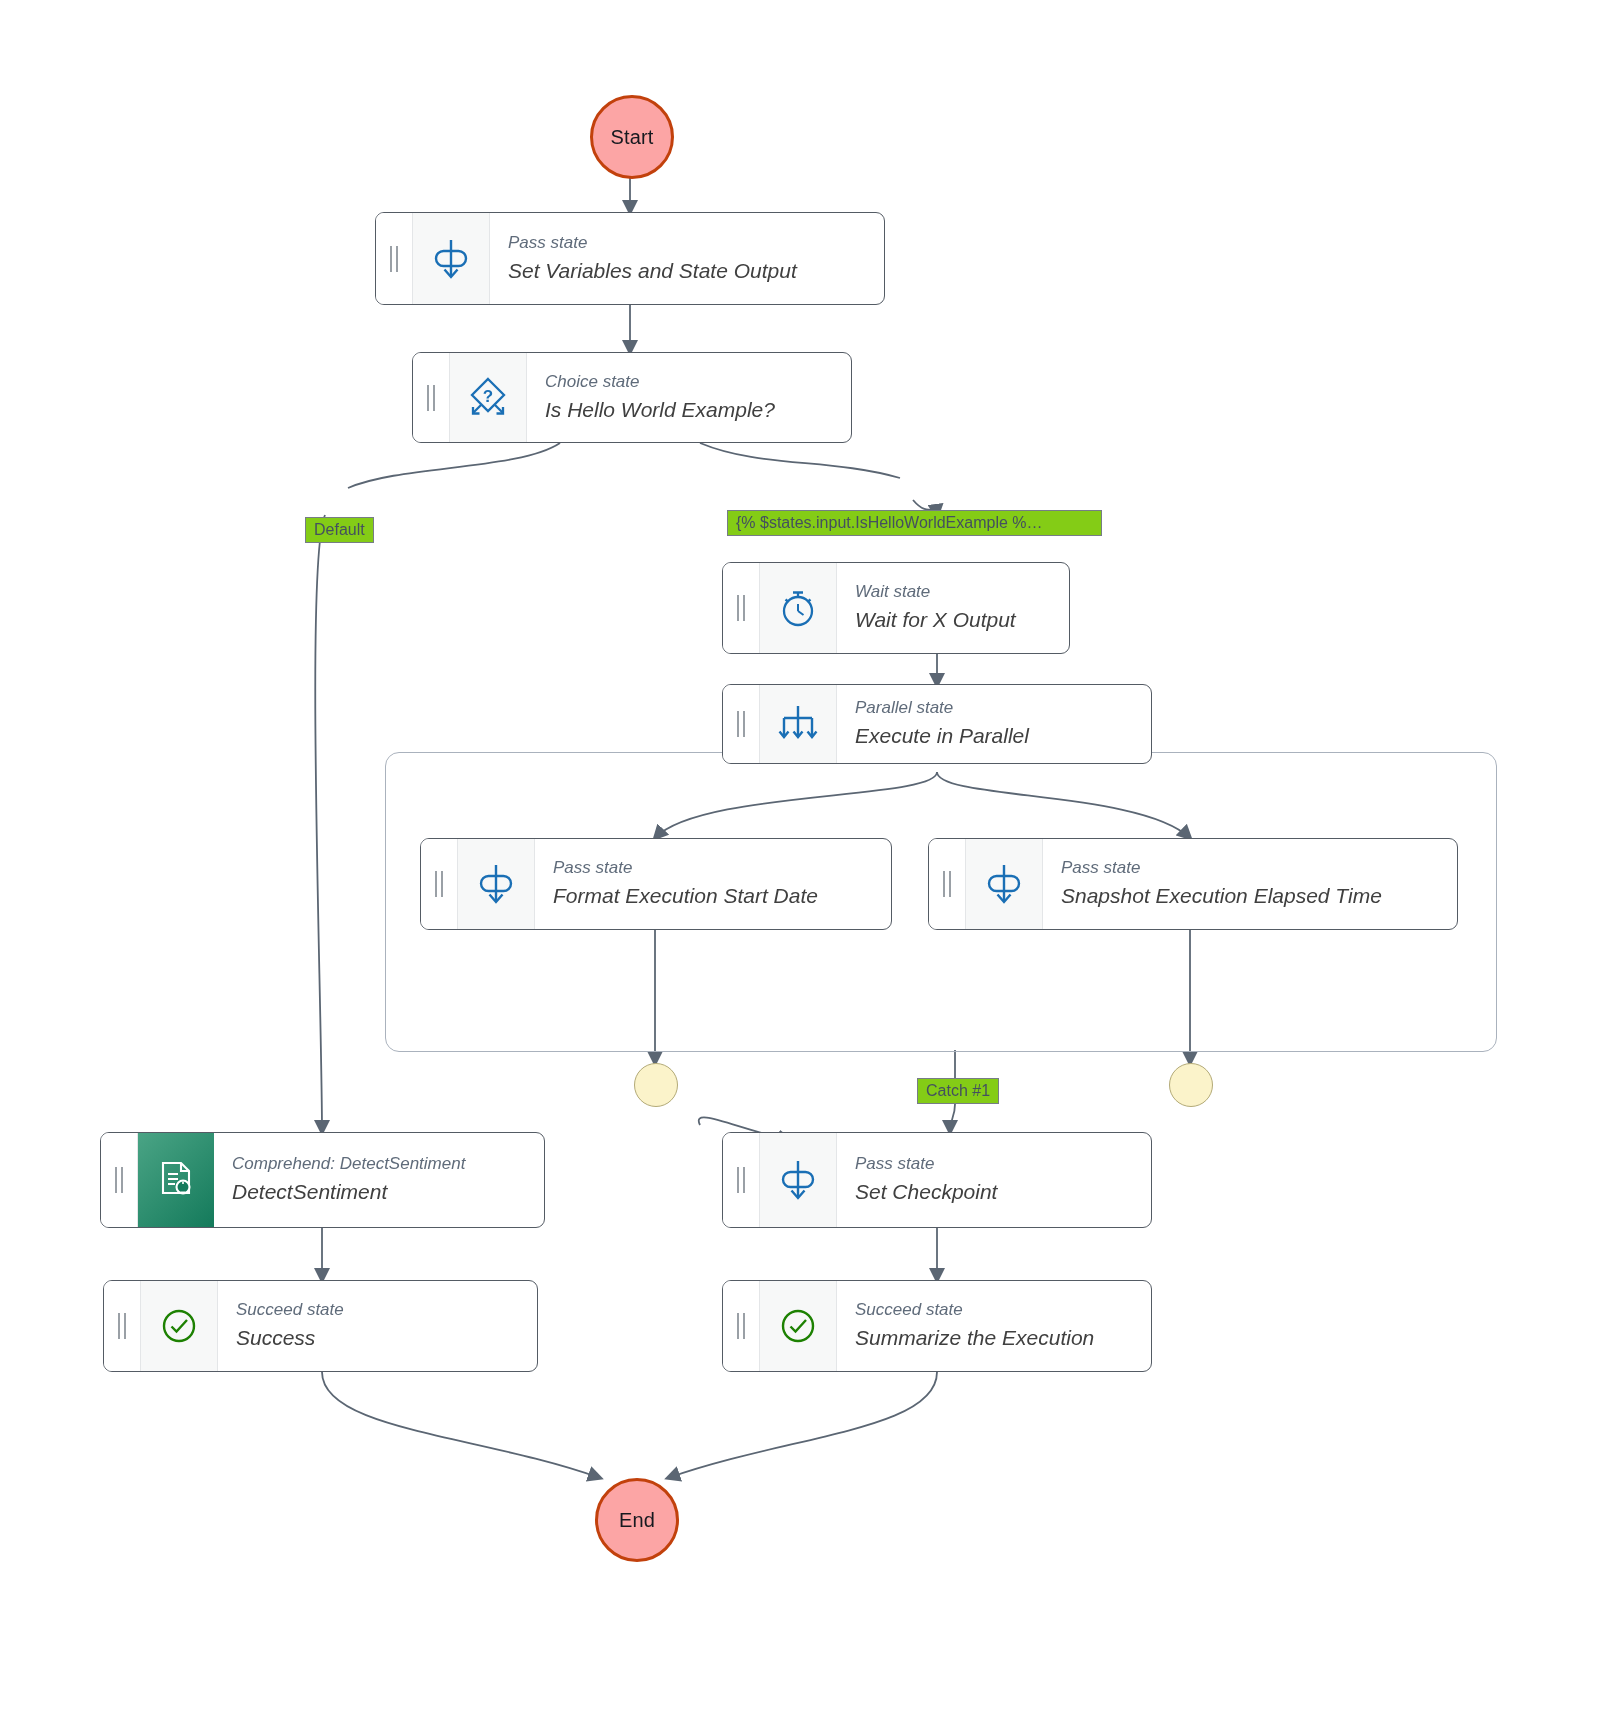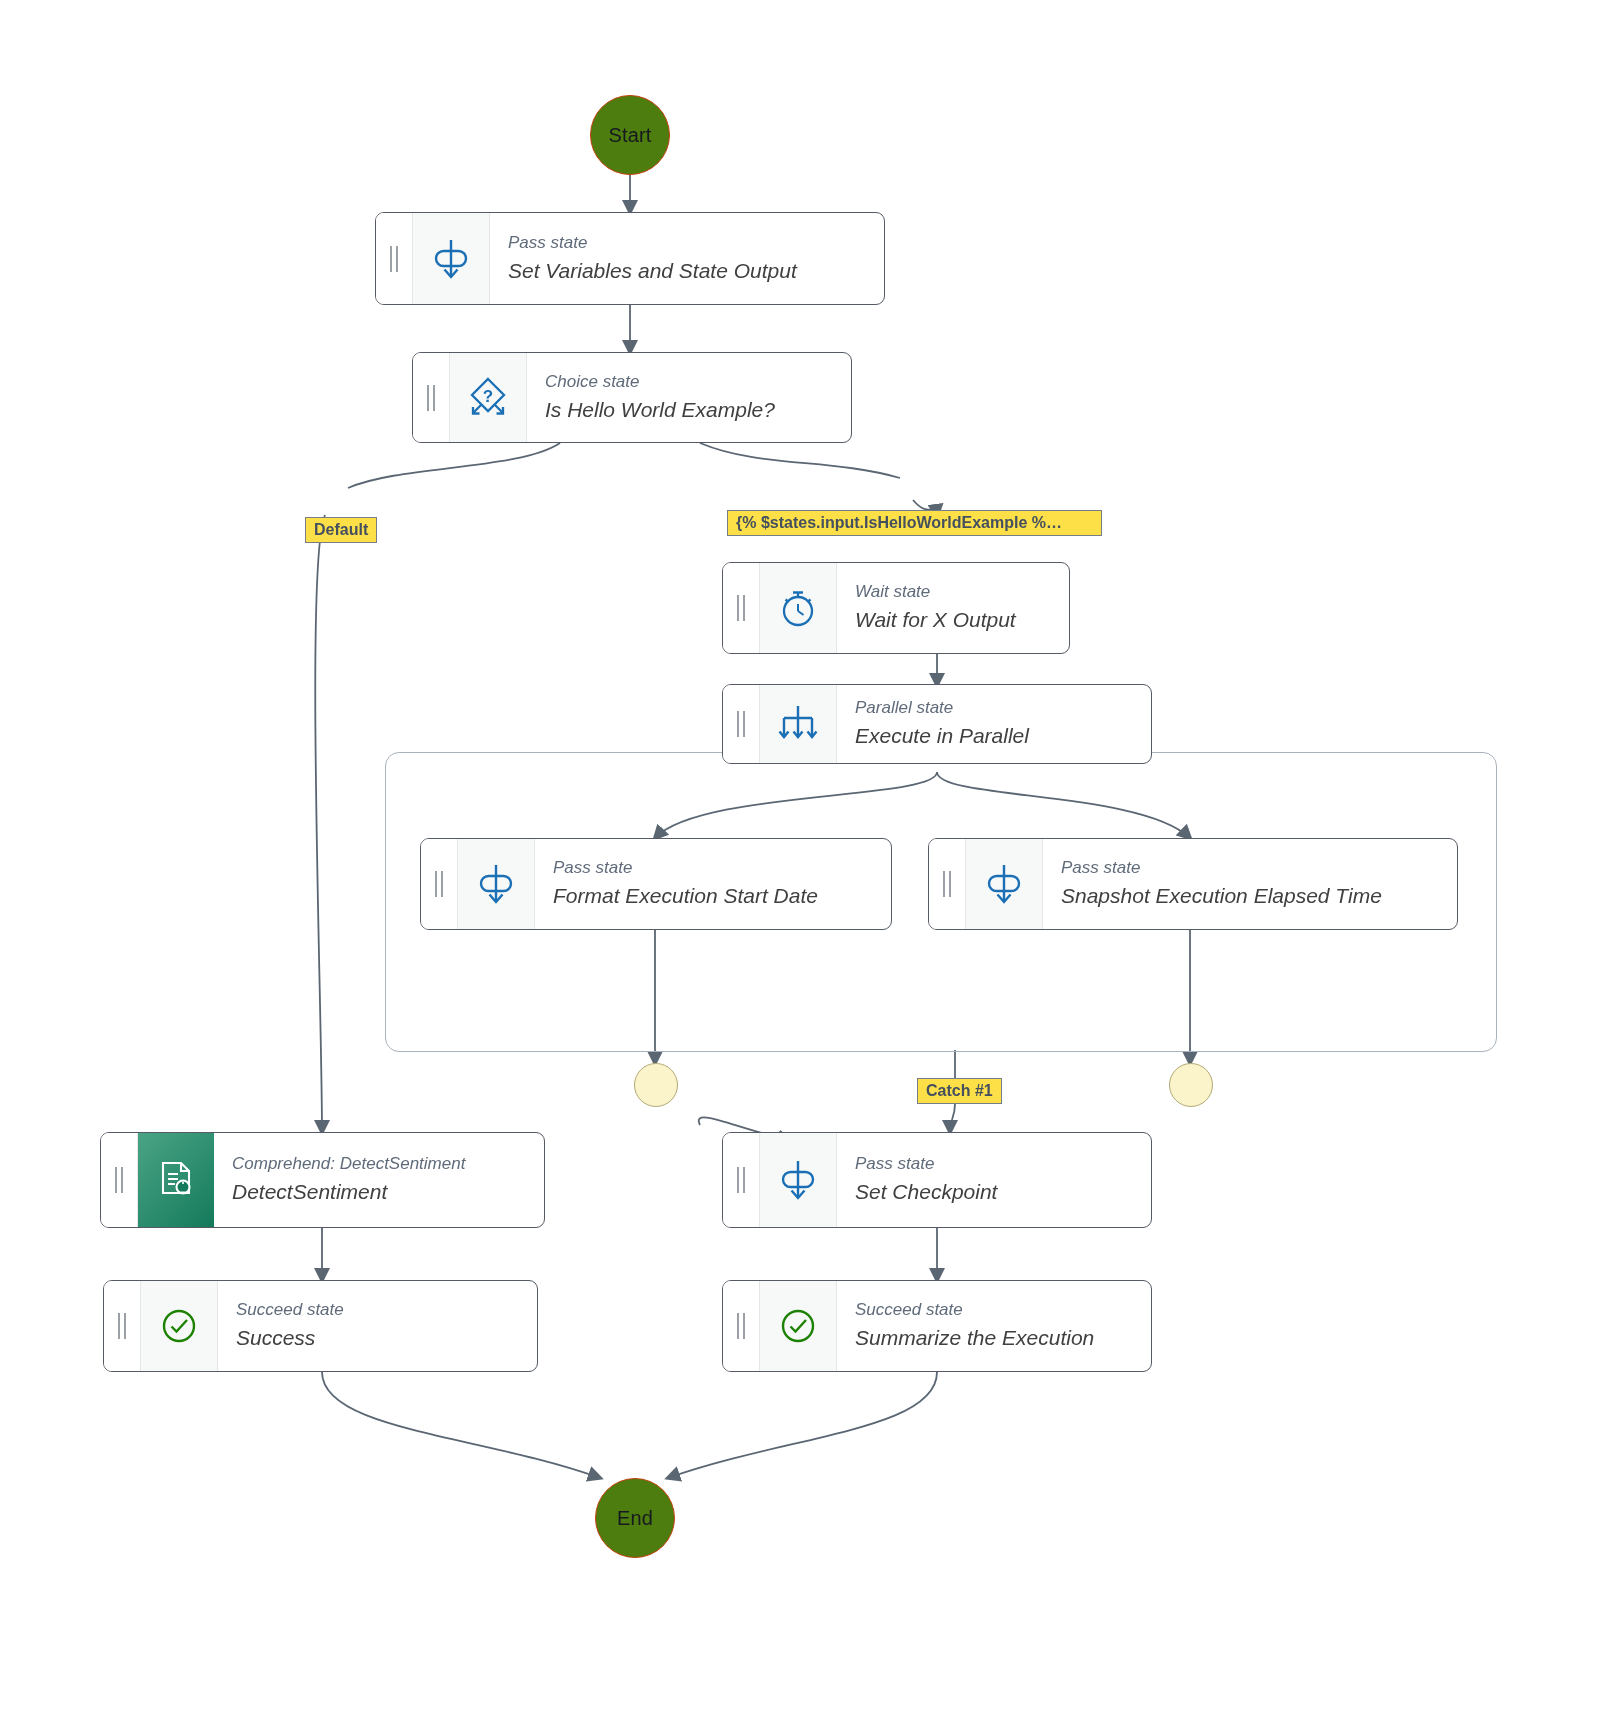--- a/index.html
+++ b/index.html
@@ -2,21 +2,21 @@
 <html><head>
 <meta charset="utf-8">
 <style>
   html,body{margin:0;padding:0;background:#ffffff;}
   body{width:1600px;height:1716px;position:relative;overflow:hidden;
        font-family:"Liberation Sans","DejaVu Sans",sans-serif;}
   #canvas{position:absolute;inset:0;}
   svg.edges{position:absolute;left:0;top:0;width:1600px;height:1716px;pointer-events:none;}
 
   
-  .terminal{position:absolute;border-radius:50%;background:#4d7c0f;border:1px solid #c2410c;
+  .terminal{position:absolute;border-radius:50%;background:#fca5a5;border:3px solid #c2410c;
             display:flex;align-items:center;justify-content:center;
             font-size:20px;color:#16191f;letter-spacing:.2px;}
   .terminal.small{background:#fbf3ca;border:1px solid #b3aa77;}
 
   
   .node{position:absolute;display:flex;align-items:stretch;background:#ffffff;
         border:1px solid #545b64;border-radius:9px;box-sizing:border-box;overflow:hidden;}
   .grip{width:36px;display:flex;align-items:center;justify-content:center;
         border-right:1px solid #e4e6e8;background:#ffffff;flex:0 0 36px;}
   .grip i{display:block;width:2px;height:26px;background:#9aa0a6;margin:0 2px;}
@@ -25,22 +25,22 @@
            display:flex;align-items:center;justify-content:center;}
   .iconbox.green{background:linear-gradient(135deg,#4aa485 0%,#147a5b 100%);border-right:none;}
   .labels{flex:1;display:flex;flex-direction:column;justify-content:center;padding:0 18px;min-width:0;font-style:italic;}
   .kind{font-size:17px;color:#5f6b7a;line-height:1.35;white-space:nowrap;}
   .title{font-size:21px;color:#404040;line-height:1.35;white-space:nowrap;margin-top:2px;}
 
   
   .container{position:absolute;border:1px solid #aab2bd;border-radius:14px;background:transparent;}
 
   
-  .edgelabel{position:absolute;background:#fde047;border:1px solid #767d86;
-             font-size:16px;color:#44505f;padding:3px 8px;white-space:nowrap;box-sizing:border-box;font-weight:bold;}
+  .edgelabel{position:absolute;background:#84cc16;border:1px solid #767d86;
+             font-size:16px;color:#44505f;padding:3px 8px;white-space:nowrap;box-sizing:border-box;}
   .edgelabel.clip{overflow:hidden;text-overflow:ellipsis;}
 </style>
 </head>
 <body>
 
 <div id="canvas">
 
   <svg class="edges" viewBox="0 0 1600 1716">
     <defs>
       <marker id="arrow" viewBox="0 0 12 12" refX="9" refY="6" markerWidth="9" markerHeight="9" orient="auto-start-reverse">

